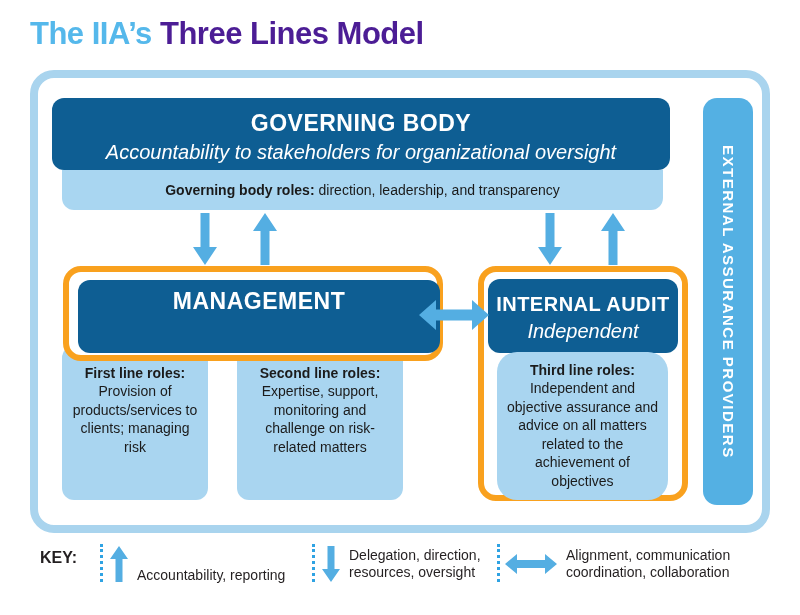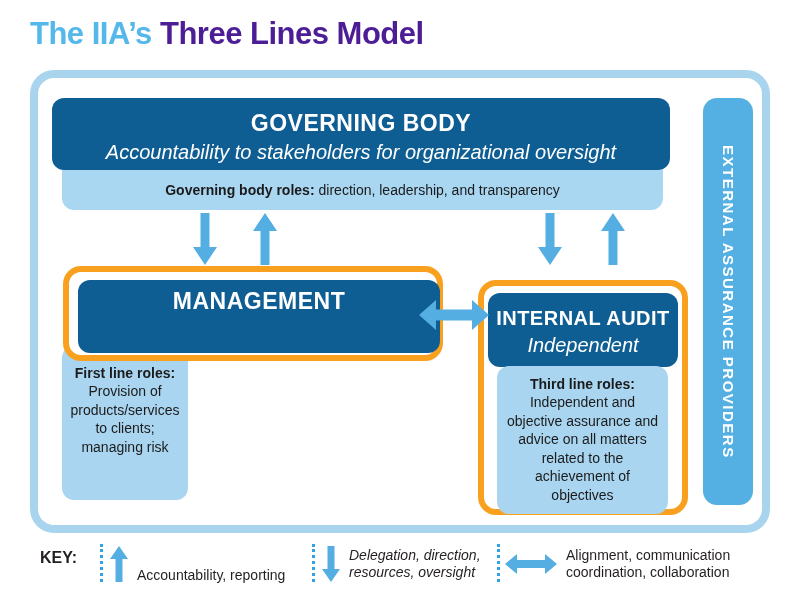--- a/index.html
+++ b/index.html
@@ -31,33 +31,33 @@
   }
   #gov-roles b{margin-right:4px;}
   
   .orange-group{
     box-sizing:border-box;border:6px solid #f9a11e;border-radius:18px;background:#ffffff;z-index:2;
   }
   #mgmt-group{left:43px;top:266px;width:380px;height:95px;margin-left:20px;}
   #mgmt-box{left:9px;top:8px;width:362px;height:73px;}
   #mgmt-box .big{font-size:23px;padding-top:8px;}
   #mgmt-box .sub{padding:2px 20px 0 20px;}
-  #ia-group{left:478px;top:280px;width:210px;height:235px;}
+  #ia-group{left:478px;top:266px;width:210px;height:235px;}
   #ia-box{left:4px;top:7px;width:190px;height:74px;}
   #ia-box .big{font-size:20px;padding-top:14px;}
   #ia-box .sub{padding-top:3px;}
   
   .rolebox{
     background:#a9d5f0;border-radius:12px;z-index:1;text-align:center;
     font-size:14px;line-height:1.32;color:#1b1b1b;box-sizing:border-box;padding-top:9px;
   }
   .rolebox .rb-head{font-weight:bold;}
-  #first-line{left:62px;top:346px;width:126px;height:154px;padding-left:8px;padding-right:8px;}
+  #first-line{left:62px;top:346px;width:146px;height:154px;padding-left:8px;padding-right:8px;}
   #second-line{left:237px;top:346px;width:166px;height:154px;padding-left:7px;padding-right:7px;}
-  #third-line{left:13px;top:80px;width:171px;height:148px;padding-left:8px;padding-right:8px;}
+  #third-line{left:13px;top:80px;width:171px;height:148px;padding-left:8px;padding-right:8px;border-radius:20px;}
   #first-line,#second-line{padding-top:18px;}
   
   #eap-bar{
     left:703px;top:98px;width:50px;height:407px;background:#54b0e3;border-radius:14px;z-index:3;
     display:flex;align-items:center;justify-content:center;
   }
   #eap-bar span{
     writing-mode:vertical-rl;color:#ffffff;font-weight:bold;font-size:15px;letter-spacing:1.5px;
     white-space:nowrap;
   }
@@ -109,20 +109,24 @@
   <div class="abs arrow" style="left:600px;top:213px;">
     <svg width="26" height="52" viewBox="0 0 26 52">
         <polygon fill="#54aee2" points="13,0 25,18 17.5,18 17.5,52 8.5,52 8.5,18 1,18"></polygon>
       </svg>
   </div>
 
   <div id="first-line" class="abs rolebox">
     <div class="rb-head">First line roles:</div>
     <div>Provision of products/services to clients; managing risk</div>
   </div>
+  <div id="second-line" class="abs rolebox">
+    <div class="rb-head">Second line roles:</div>
+    <div>Expertise, support, monitoring and challenge on risk-related matters</div>
+  </div>
 
   <div id="mgmt-group" class="abs orange-group">
     <div id="mgmt-box" class="abs darkbox">
       <div class="big">MANAGEMENT</div>
     </div>
   </div>
 
   <div id="ia-group" class="abs orange-group">
     <div id="ia-box" class="abs darkbox">
       <div class="big">INTERNAL AUDIT</div>
@@ -153,21 +157,21 @@
       </svg>
   </div>
   <div class="abs key-text" style="left:137px;top:556px;margin-top:11px;">Accountability, reporting</div>
 
   <div class="abs key-divider" style="left:312px;"></div>
   <div class="abs arrow" style="left:321px;top:546px;">
     <svg width="20" height="36" viewBox="0 0 20 36">
         <polygon fill="#54aee2" points="10,36 1,23 6.5,23 6.5,0 13.5,0 13.5,23 19,23"></polygon>
       </svg>
   </div>
-  <div class="abs key-text" style="left:349px;top:547px;width:136px;font-style:italic;">Delegation, direction, resources, oversight</div>
+  <div class="abs key-text" style="left:349px;top:547px;width:136px;">Delegation, direction, resources, oversight</div>
 
   <div class="abs key-divider" style="left:497px;"></div>
   <div class="abs arrow" style="left:505px;top:552px;">
     <svg width="52" height="24" viewBox="0 0 52 24">
         <polygon fill="#54aee2" points="0,12 12,2 12,8 40,8 40,2 52,12 40,22 40,16 12,16 12,22"></polygon>
       </svg>
   </div>
   <div class="abs key-text" style="left:566px;top:547px;width:182px;">Alignment, communication coordination, collaboration</div>
 
 </div>

